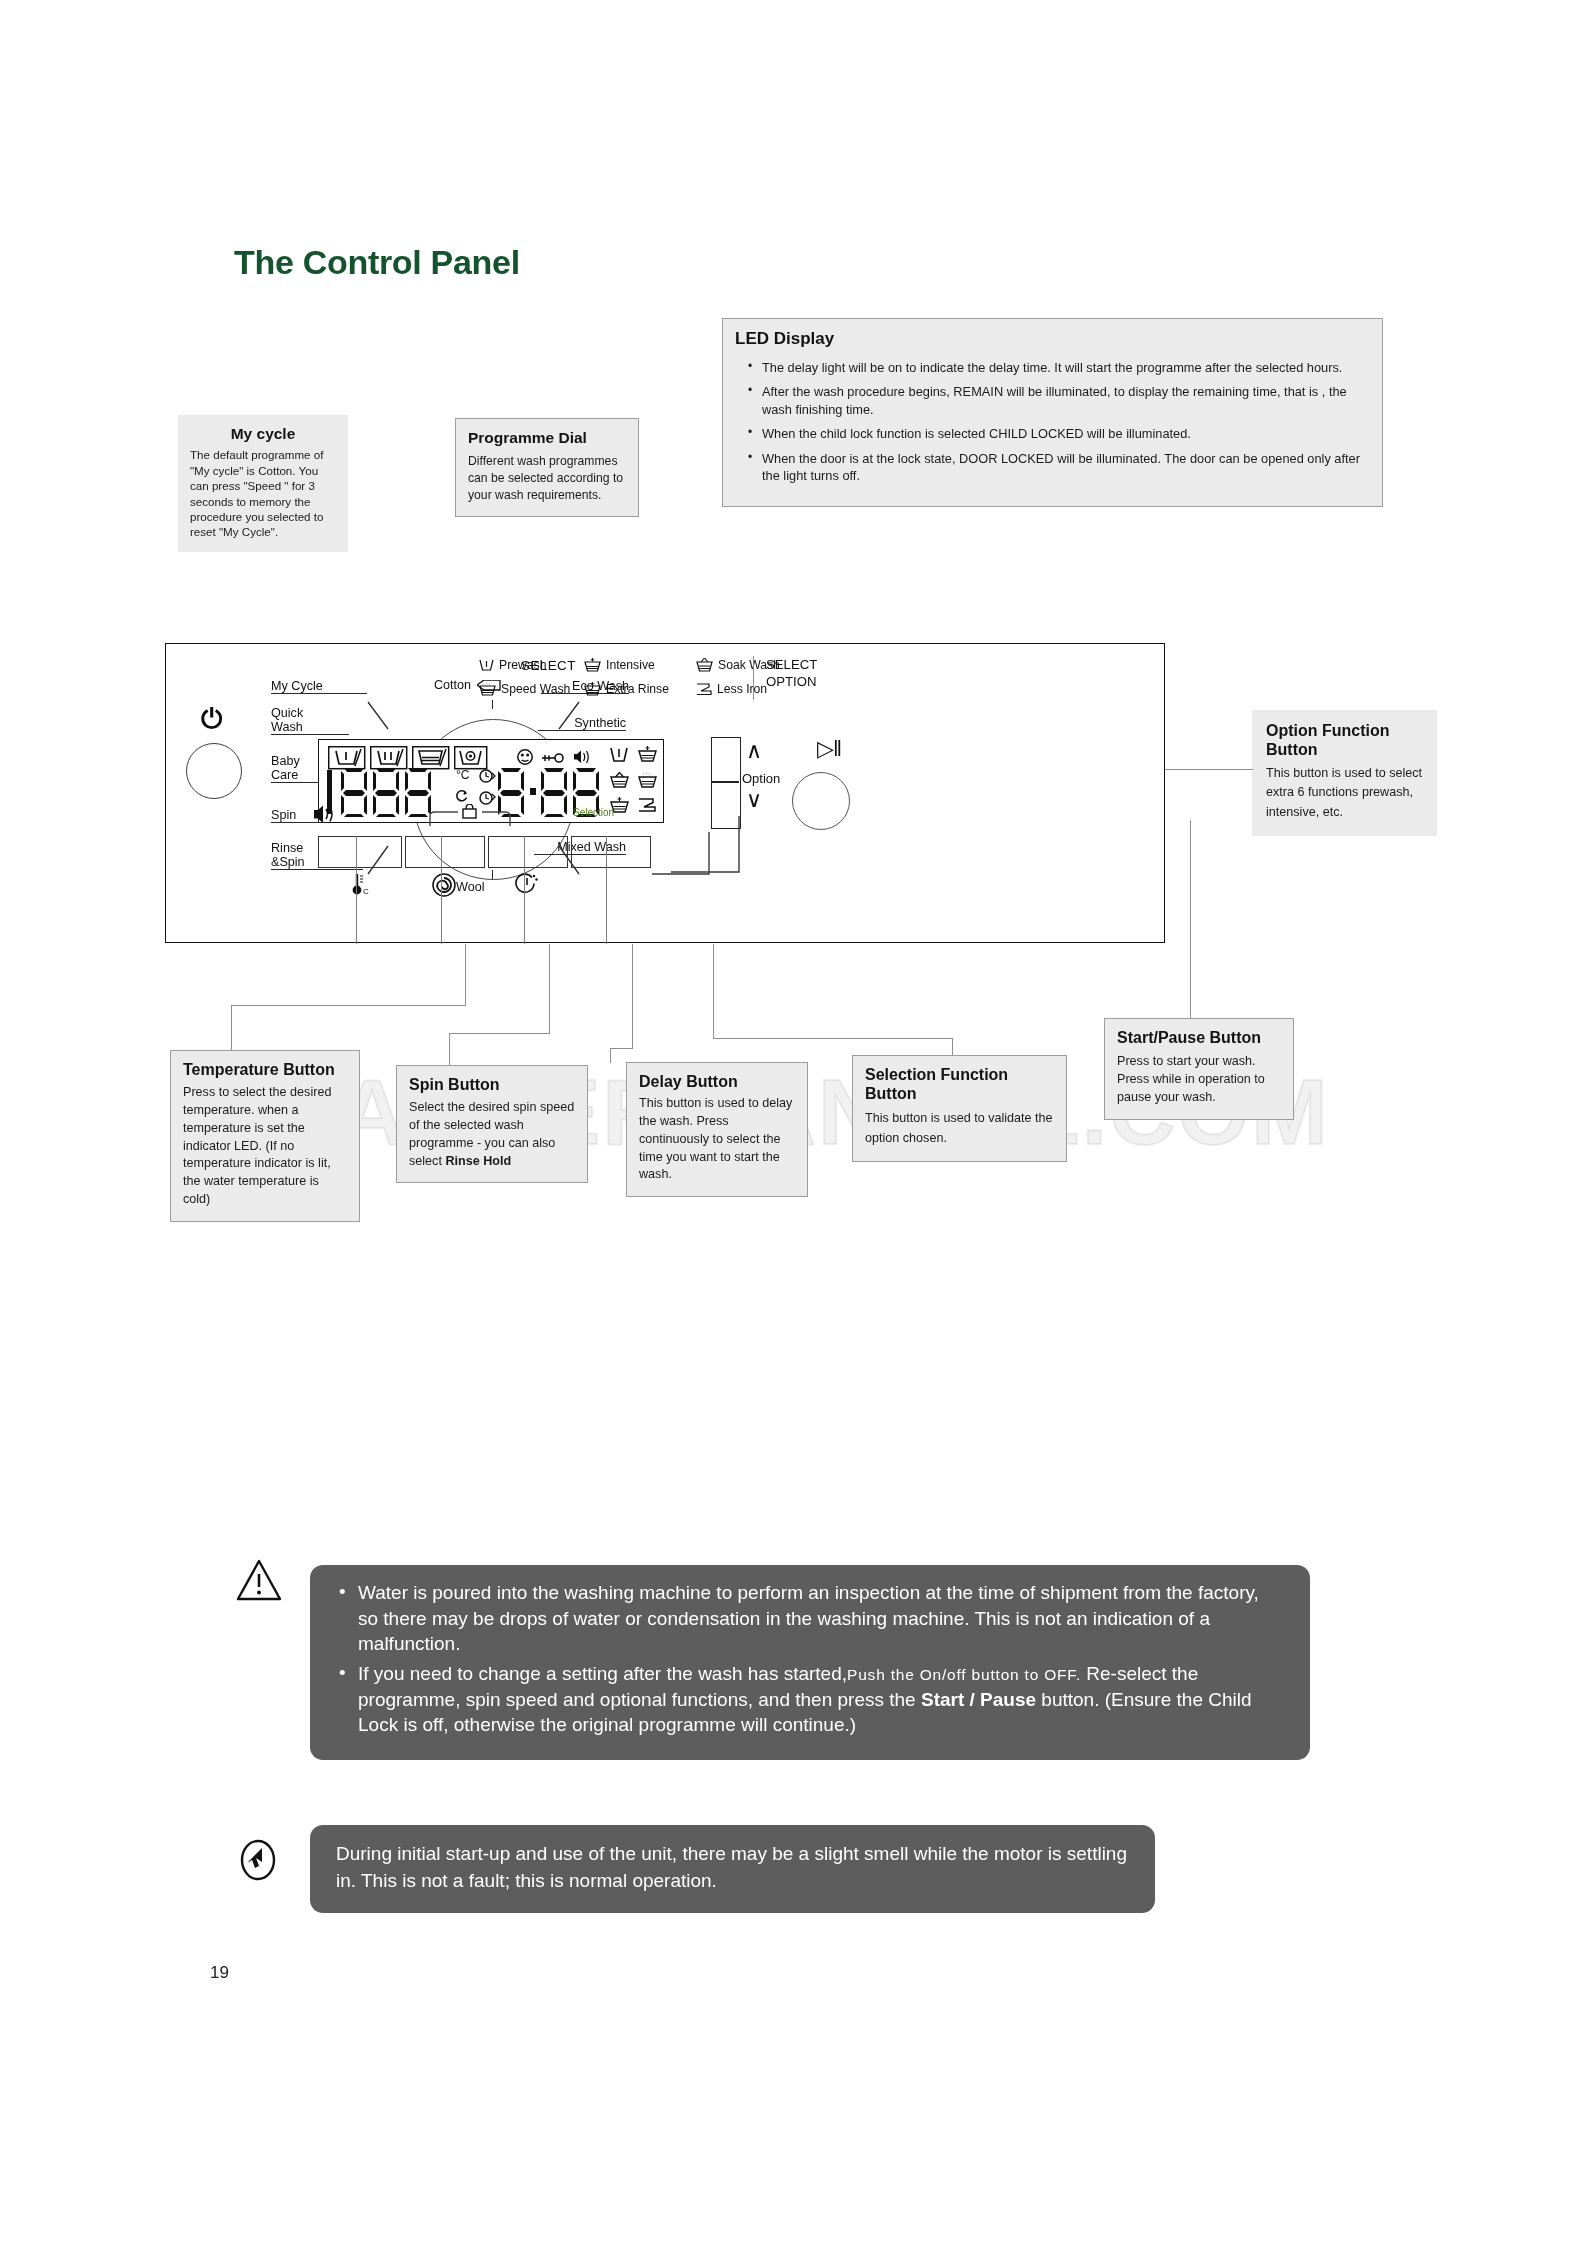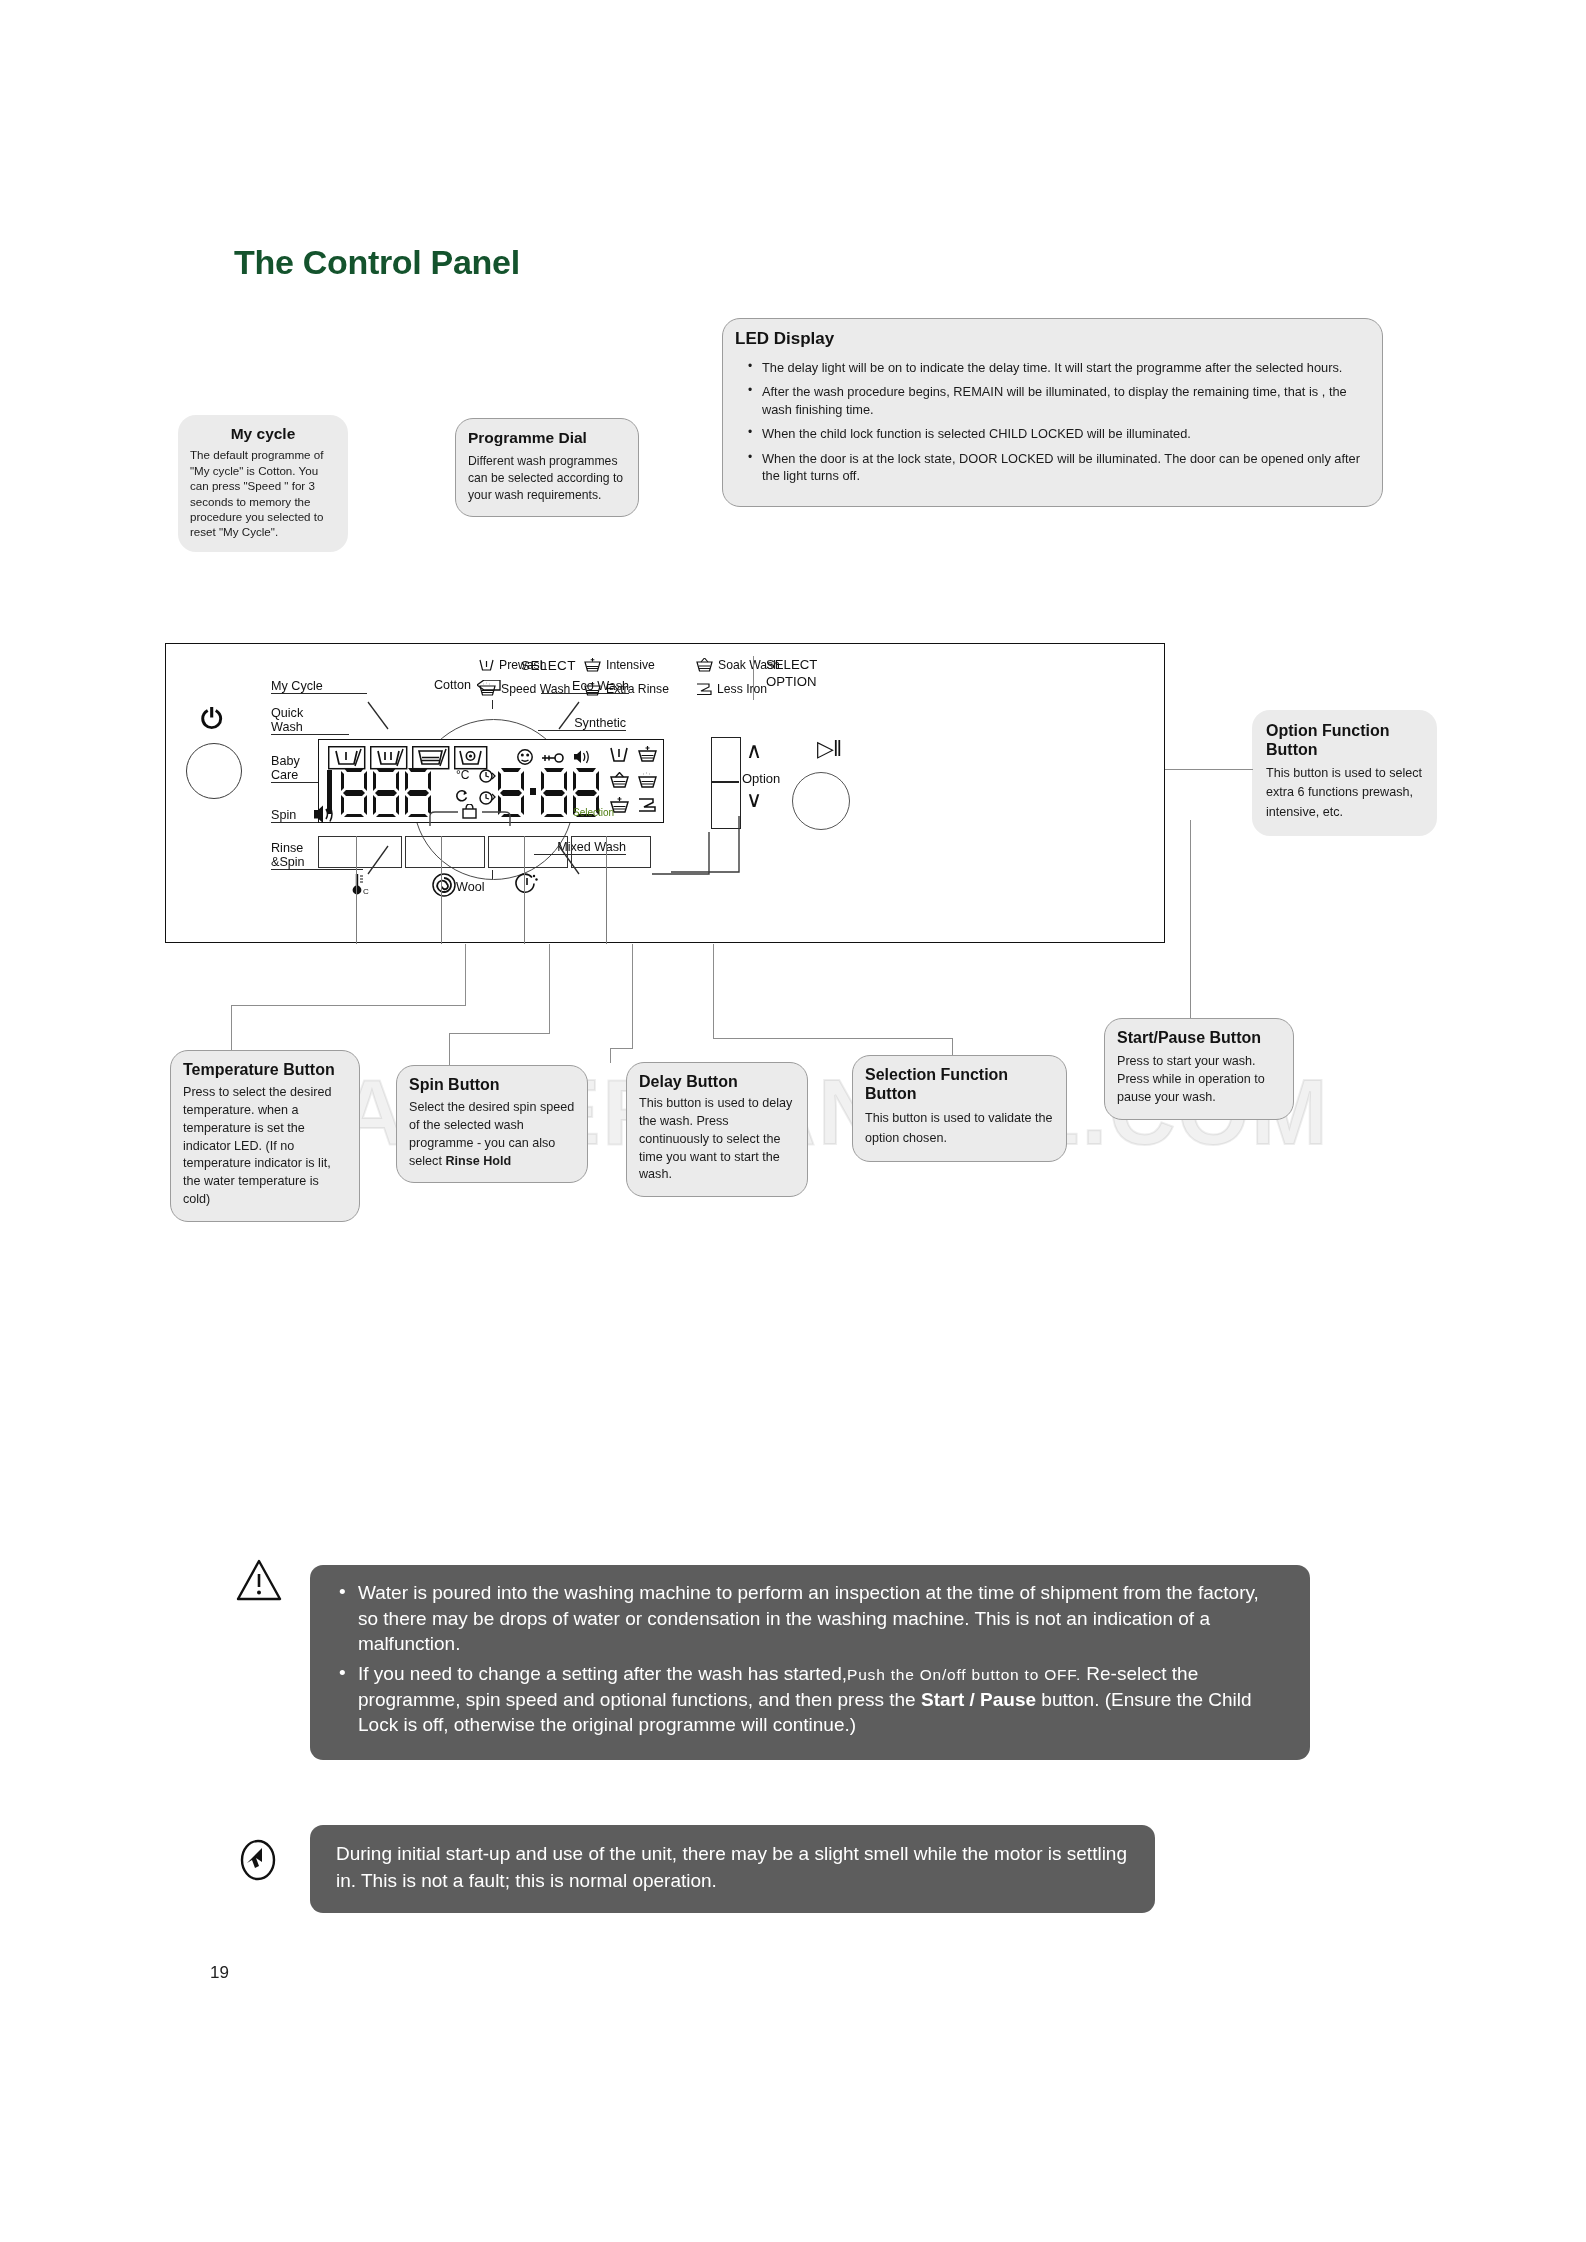--- a/index.html
+++ b/index.html
@@ -16,21 +16,20 @@
     left:234px;top:243px;
     font-size:34px;font-weight:bold;color:#14532d;
     letter-spacing:-0.3px;
   }
 
   
   .info-box{
     background:#ebebeb;
     box-sizing:border-box;
     padding:10px 12px 12px 12px;
-    border-radius:18px;
   }
   .info-box.bordered{border:1px solid #9c9c9c;}
   .info-title{
     font-weight:bold;color:#131313;
     margin:0 0 5px 0;line-height:1.18;
   }
   .info-body{color:#1b1b1b;margin:0;}
 
   
   #box-mycycle{left:178px;top:415px;width:170px;}

